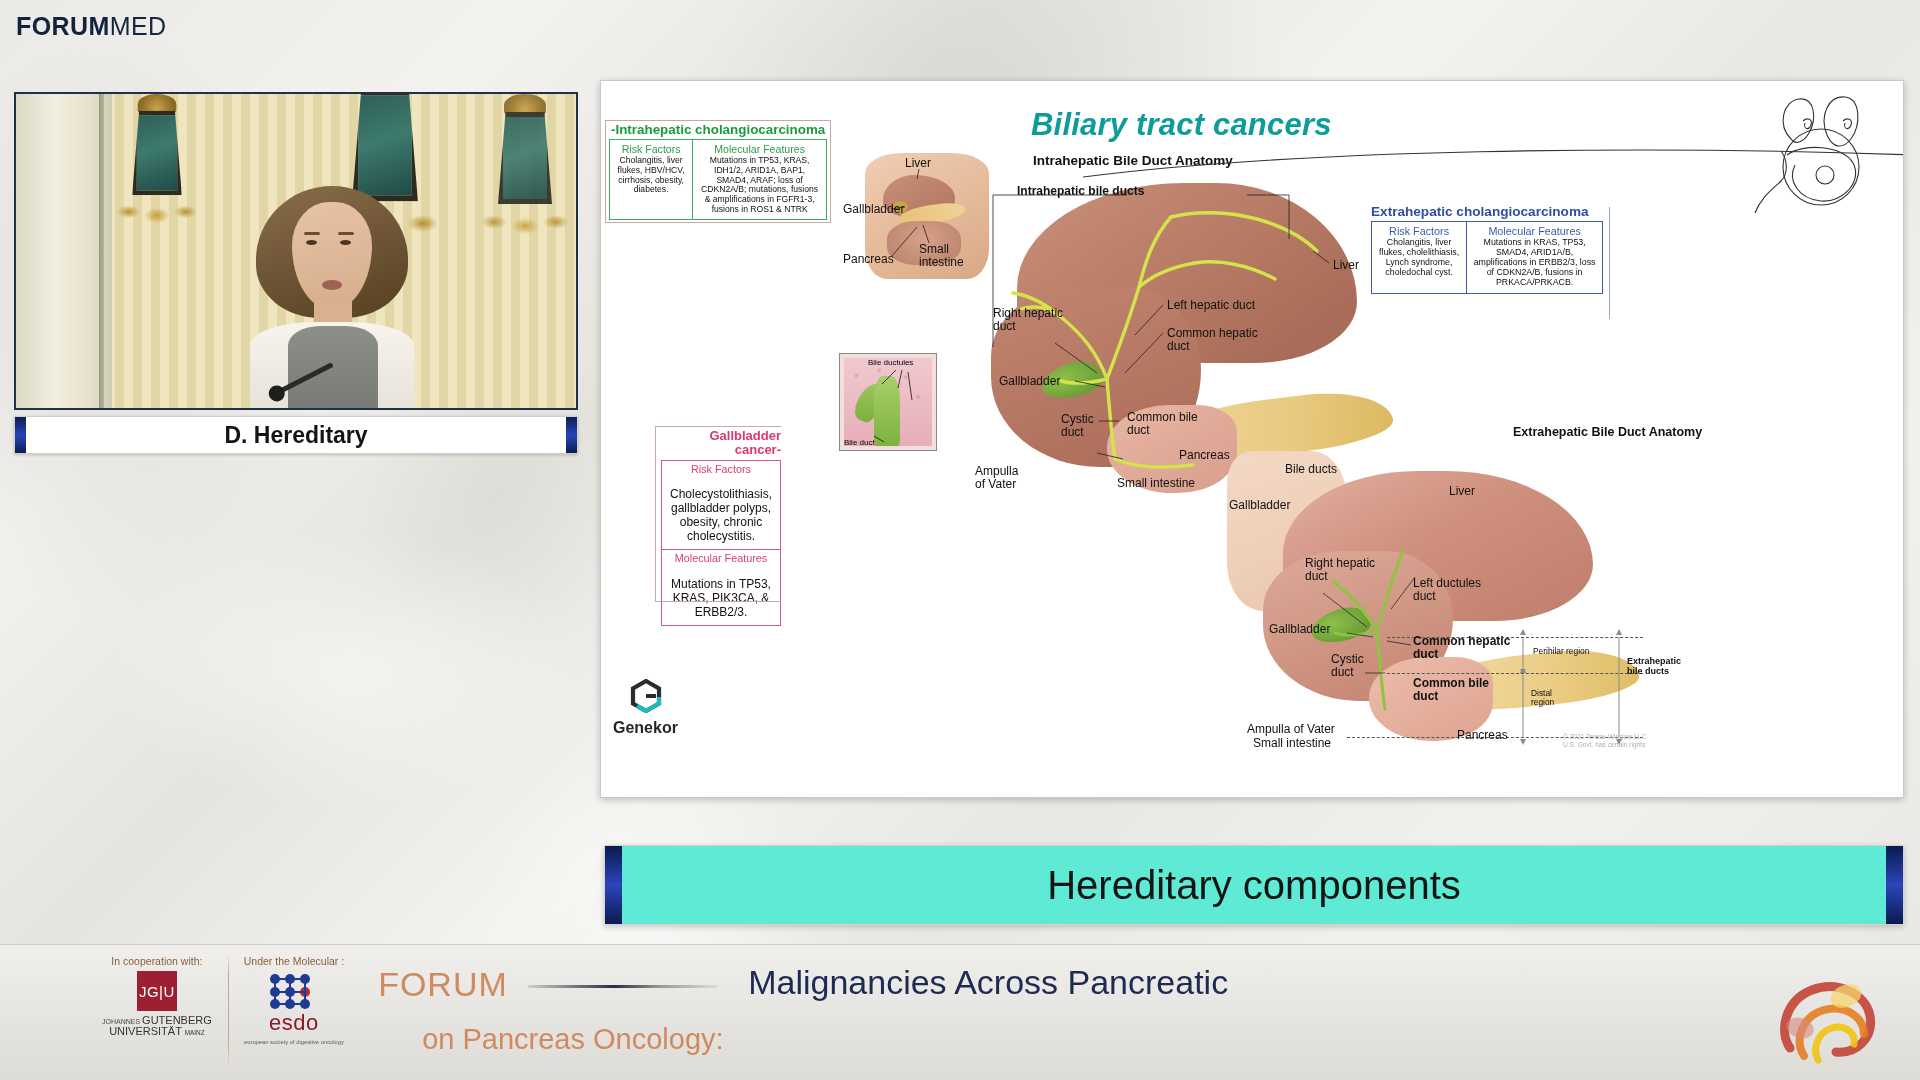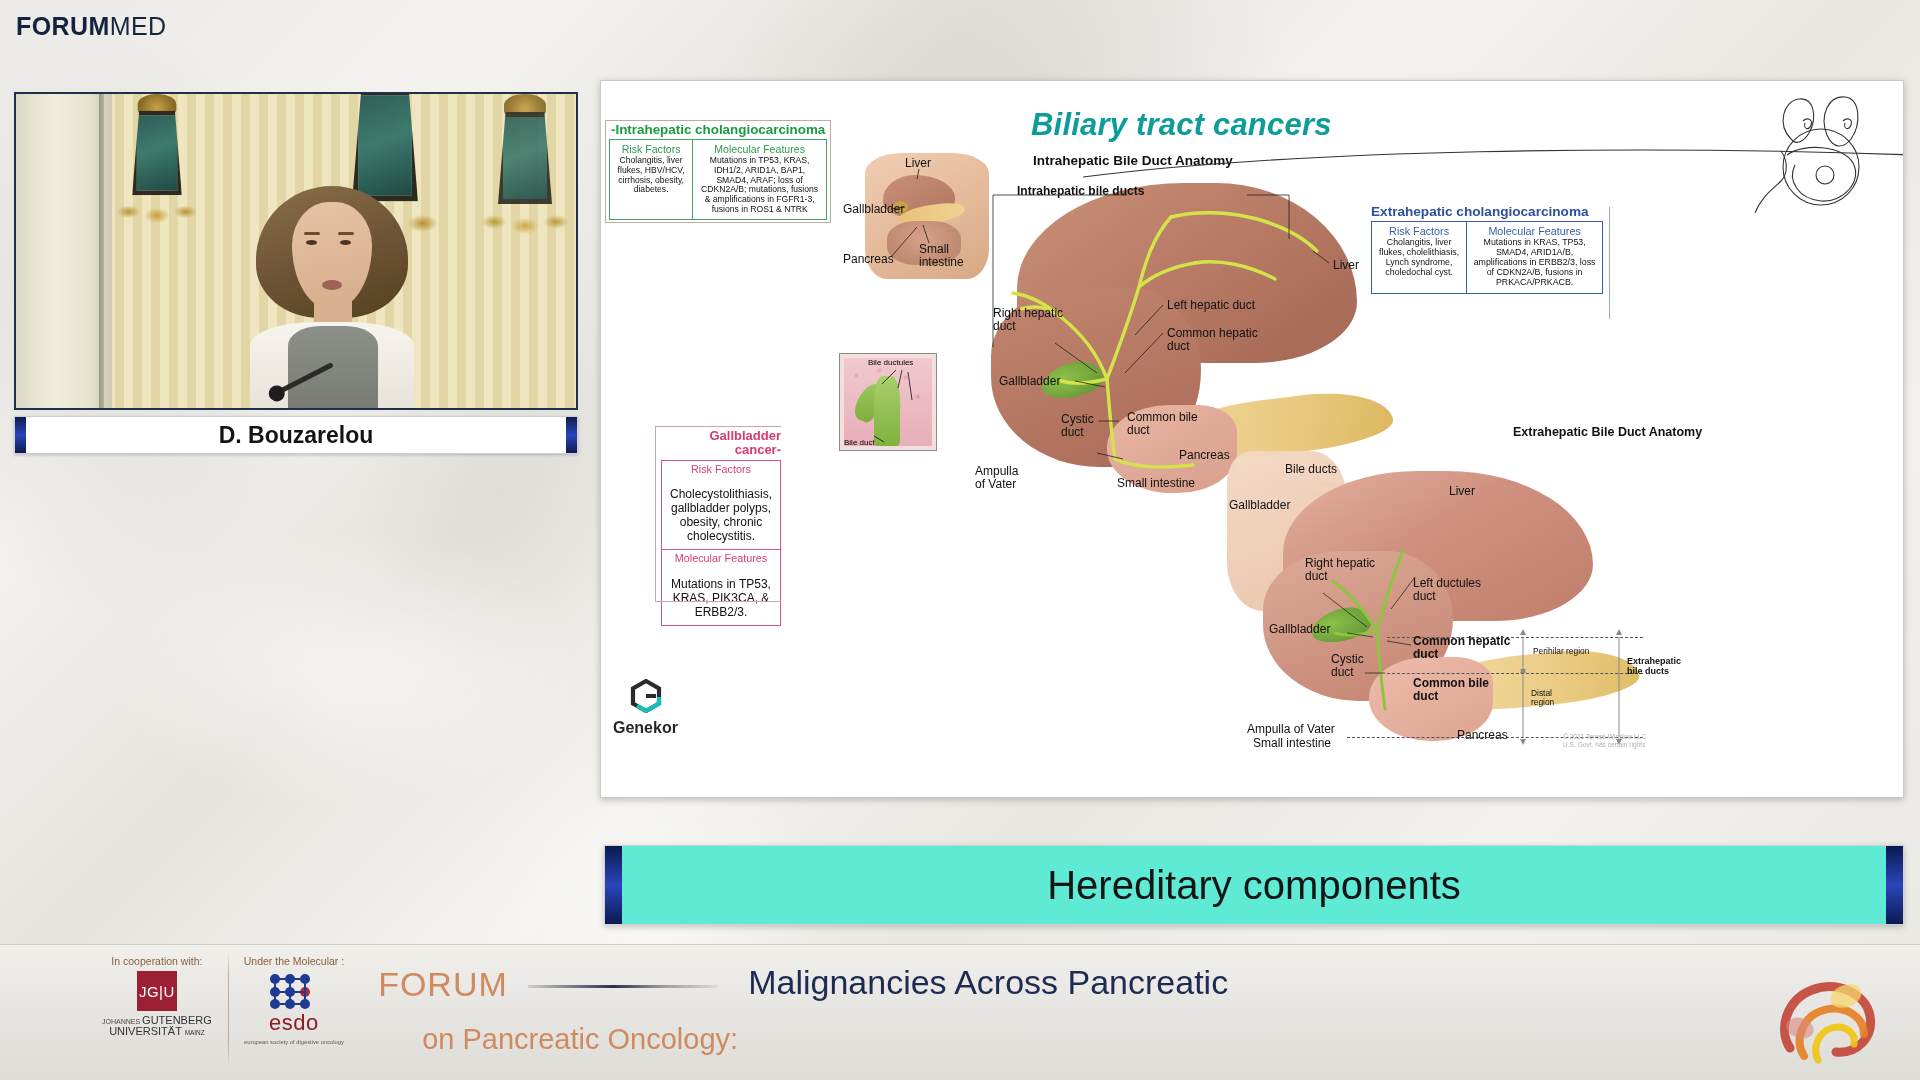--- a/index.html
+++ b/index.html
@@ -446,21 +446,21 @@
       <div class="p-eye left"></div>
         <div class="p-eye right"></div>
       <div class="p-mouth"></div>
       <div class="p-neck"></div>
       <div class="p-blouse"></div>
       <div class="p-vest"></div>
       <div class="p-mic"></div>
     </div>
   </div>
   <div class="name-plate">
-    <span>D. Bouzarelou</span>
+    <span>D. Hereditary</span>
   </div>
 </div>
 
 <div class="slide">
 
   <div class="slide-title">Biliary tract cancers</div>
   <div class="subtitle-ih">Intrahepatic Bile Duct Anatomy</div>
   <div class="subtitle-eh">Extrahepatic Bile Duct Anatomy</div>
 
   <svg class="doodle" viewBox="0 0 152 128">
@@ -730,21 +730,21 @@
       </svg>
       <div class="esdo-name">esdo</div>
       <div class="esdo-sub">european society of digestive oncology</div>
     </div>
   </div>
 
   <div class="f-title">
     <div class="forum-left">
       <div class="forum-word">FORUM</div>
       <div class="forum-rule"></div>
-      <div class="forum-sub">on Pancreatic Oncology:</div>
+      <div class="forum-sub">on Pancreas Oncology:</div>
     </div>
     <div class="forum-right">
       <div class="fr2">Malignancies Across Pancreatic</div>
     </div>
     <svg class="f-swirl" viewBox="0 0 134 118">
       <path d="M30 92 C18 74 26 44 52 34 C78 24 106 38 110 60 C114 82 96 98 76 96" fill="none" stroke="#c0392b" stroke-width="9" stroke-linecap="round" opacity=".85"></path>
       <path d="M44 100 C34 84 42 60 64 54 C86 48 104 62 104 78" fill="none" stroke="#e67e22" stroke-width="8" stroke-linecap="round" opacity=".9"></path>
       <path d="M58 104 C52 92 58 76 72 72 C86 68 96 78 94 88" fill="none" stroke="#f1c40f" stroke-width="7" stroke-linecap="round" opacity=".9"></path>
       <ellipse cx="86" cy="40" rx="16" ry="11" fill="#f5d76e" opacity=".75" transform="rotate(-22 86 40)"></ellipse>
       <ellipse cx="40" cy="72" rx="14" ry="10" fill="#d98880" opacity=".6" transform="rotate(18 40 72)"></ellipse>

